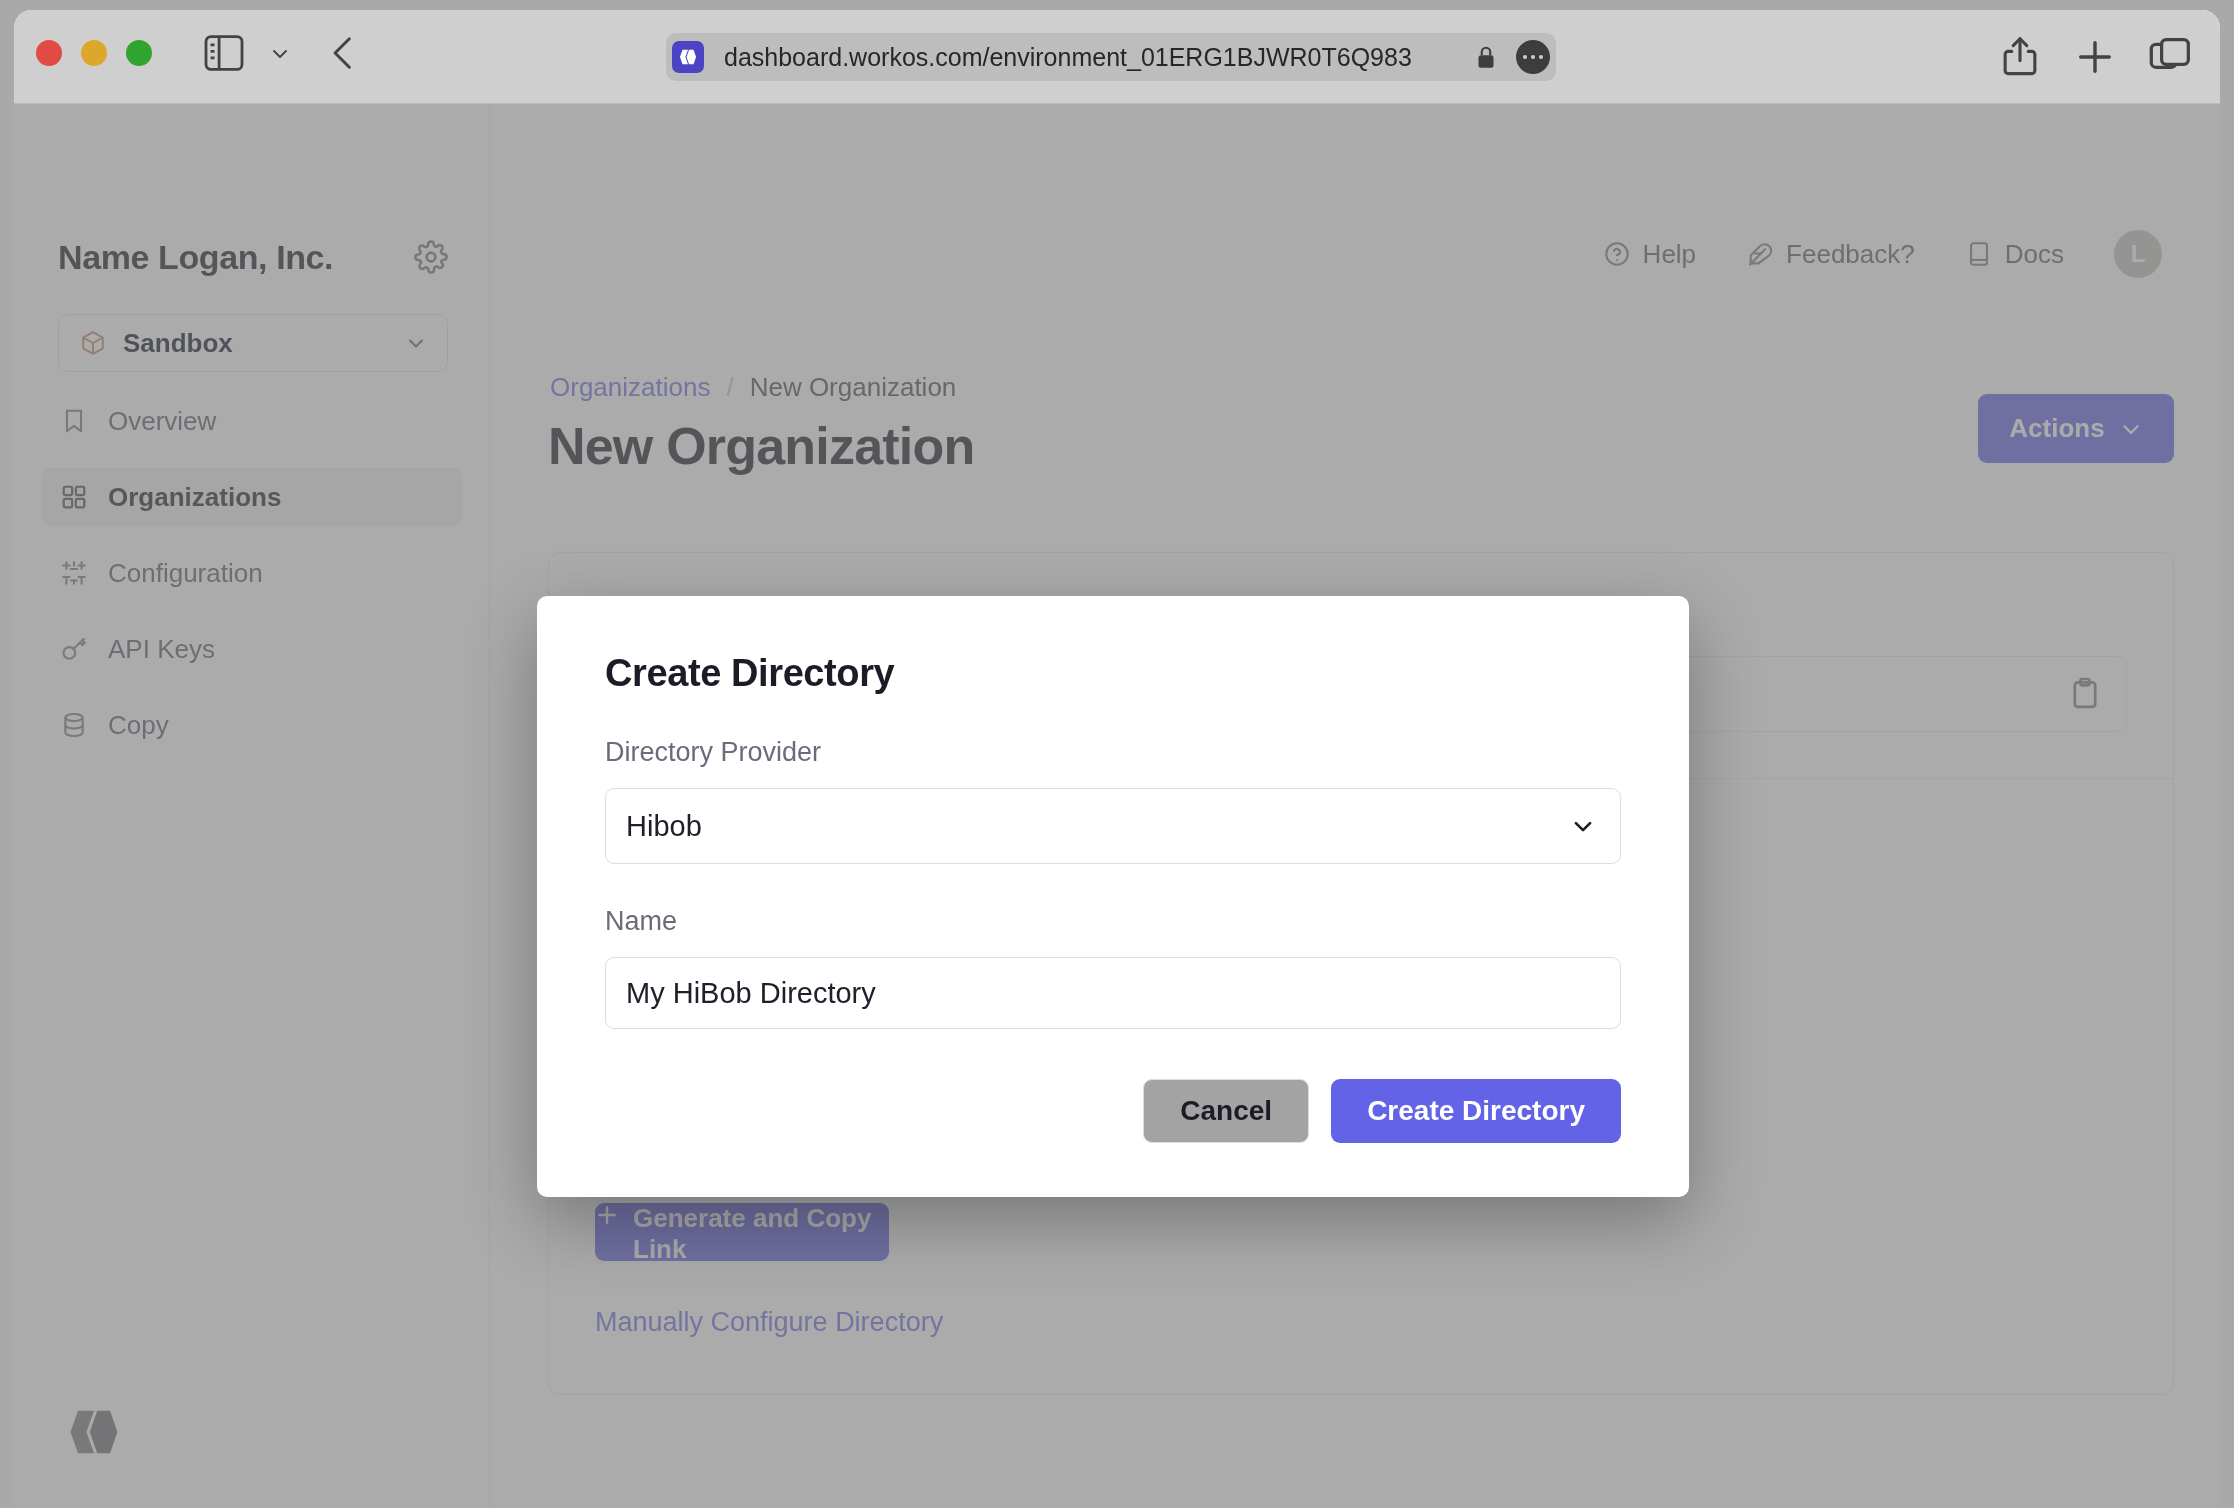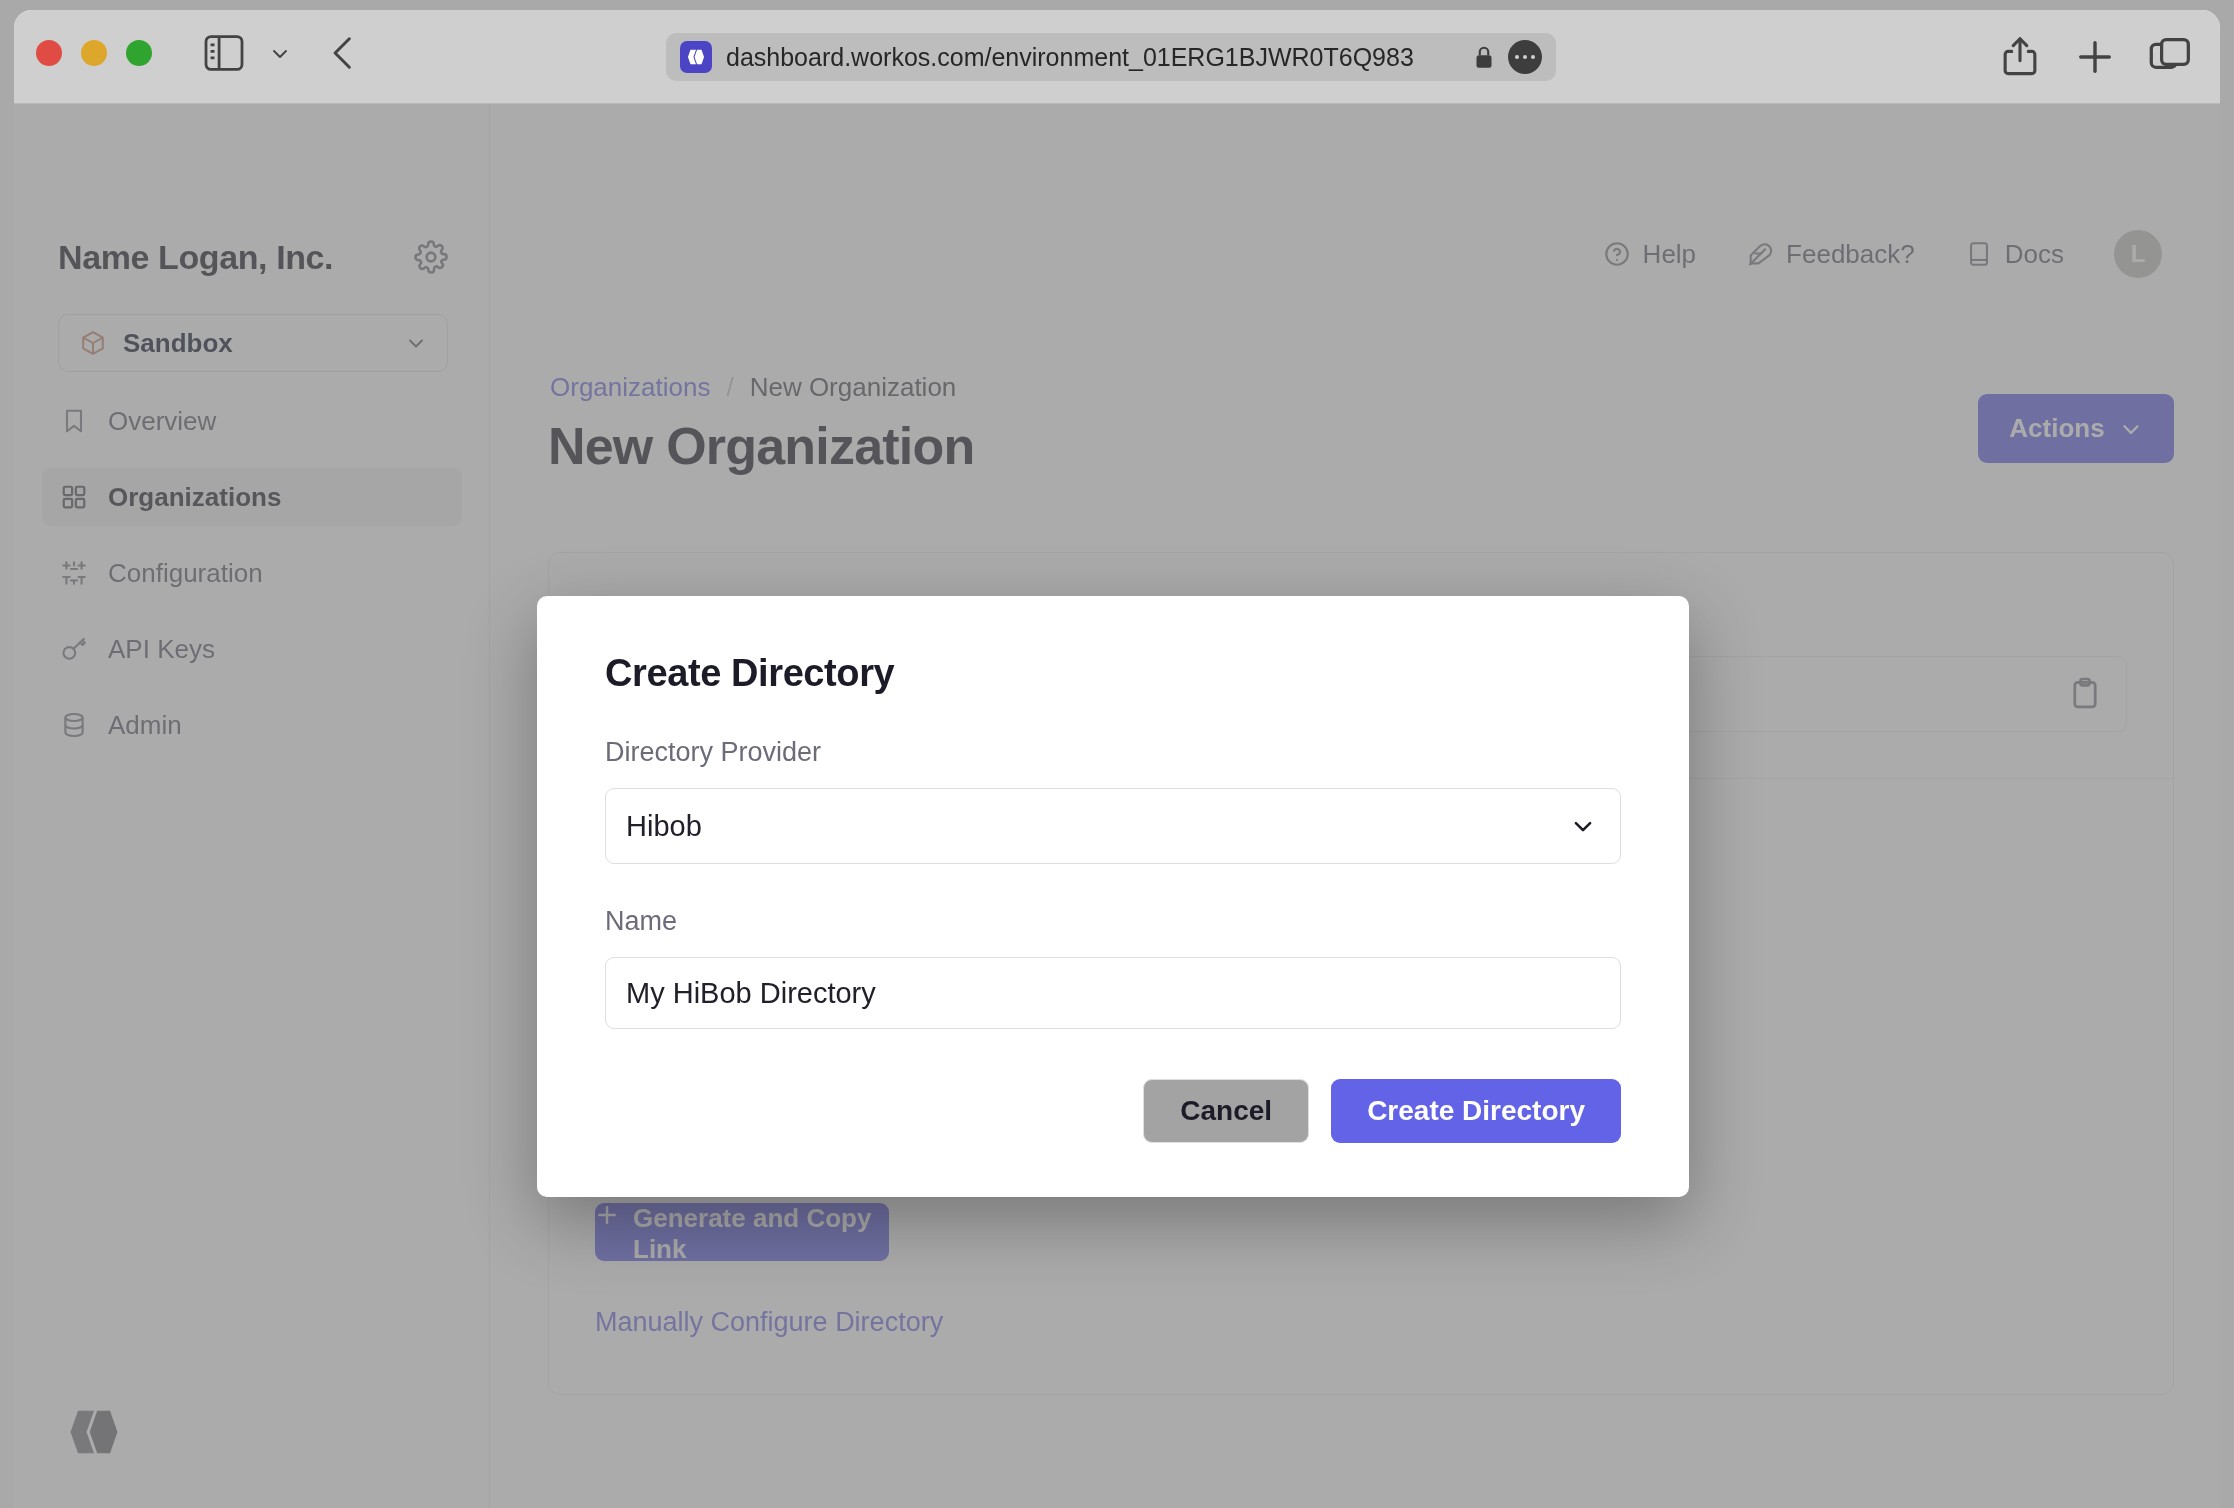--- a/index.html
+++ b/index.html
@@ -53,22 +53,22 @@
     position: absolute; left: 312px; top: 24px;
     width: 34px; height: 38px;
   }
 
   #url-pill {
     position: absolute; left: 652px; top: 23px;
     width: 890px; height: 48px;
     background: #bdbdbd;
     border-radius: 10px;
     display: flex; align-items: center;
-    padding: 0 14px;
-    gap: 14px;
+    padding: 0 6px;
+    gap: 20px;
     overflow: hidden;
   }
   #site-favicon {
     width: 32px; height: 32px; border-radius: 7px;
     background: #4b45c6;
     display: flex; align-items: center; justify-content: center;
     flex: 0 0 auto;
   }
   #url-text {
     font-size: 25px;
@@ -453,21 +453,21 @@
         </div>
 
         <div class="nav-item">
           <span class="nav-icon">
             <svg viewBox="0 0 24 24" width="28" height="28" fill="none" stroke="#7b7b88" stroke-width="1.8">
               <ellipse cx="12" cy="5.6" rx="7.4" ry="3"></ellipse>
               <path d="M4.6 5.6 V18.4 c0 1.66 3.31 3 7.4 3 s7.4-1.34 7.4-3 V5.6"></path>
               <path d="M4.6 12 c0 1.66 3.31 3 7.4 3 s7.4-1.34 7.4-3"></path>
             </svg>
           </span>
-          <span class="nav-label">Admin</span>
+          <span class="nav-label">Copy</span>
         </div>
 
       </div>
 
       <div id="brand-logo">
         <svg viewBox="0 0 24 24" width="64" height="64">
           <path d="M6 4 L12 4 L9.2 12 L12 20 L6 20 L3.2 12 Z" fill="#7d7d85"></path>
           <path d="M13.2 4 L18 4 L20.8 12 L18 20 L13.2 20 L10.4 12 Z" fill="#6e6e76"></path>
         </svg>
       </div>

